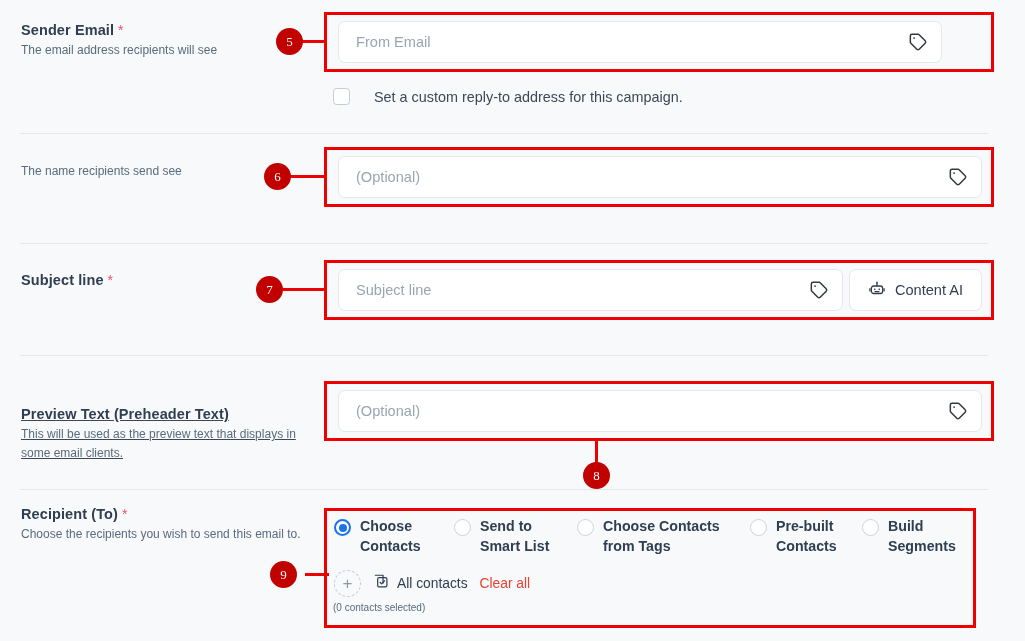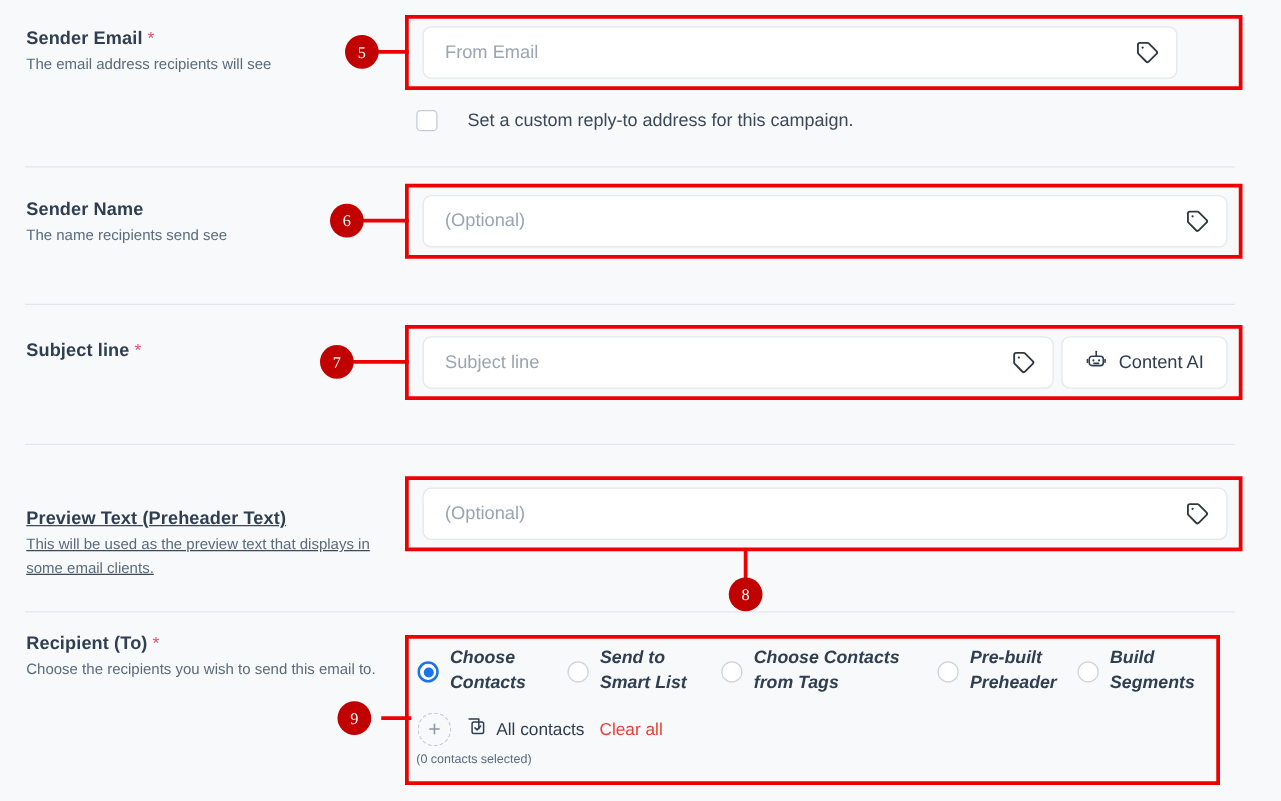--- a/index.html
+++ b/index.html
@@ -125,21 +125,21 @@
     background: #fff;
   }
   .cb-label { font-size: 14.4px; color: #3c4858; }
 
   
   .radio-list {
     position: absolute;
     display: flex;
     align-items: flex-start;
   }
-  .radio-item { display: flex; align-items: center; gap: 9px; font-style: italic; }
+  .radio-item { display: flex; align-items: flex-start; gap: 9px; }
   .radio {
     width: 17px;
     height: 17px;
     border-radius: 50%;
     border: 1.6px solid #cdd4dc;
     background: #fff;
     flex: 0 0 auto;
     margin-top: 2px;
     display: flex;
     align-items: center;
@@ -207,21 +207,20 @@
   <div class="badge" style="left:276px; top:28px;">5</div>
 
   <div class="cb-row" style="left:333px; top:88px;">
     <span class="cbox"></span>
     <span class="cb-label">Set a custom reply-to address for this campaign.</span>
   </div>
 
   <div class="divider" style="top:133px;"></div>
 
   <div class="label-col" style="top:159px;">
-    <div class="field-title"><span>Sender Name</span><span class="req"></span></div>
     <div class="field-desc">The name recipients send see</div>
   </div>
 
   <div class="input" style="left:338px; top:156px; width:644px; height:42px;">
     <span class="ph">(Optional)</span>
     <span class="tag-icon">
       <svg viewBox="0 0 24 24" width="20" height="20" fill="none" stroke="#33393f" stroke-width="1.8" stroke-linecap="round" stroke-linejoin="round">
         <path d="M20.6 13.4 13.4 20.6a2 2 0 0 1-2.8 0l-7.2-7.2A2 2 0 0 1 2.8 12V4.8A2 2 0 0 1 4.8 2.8H12a2 2 0 0 1 1.4.6l7.2 7.2a2 2 0 0 1 0 2.8z"></path>
         <circle cx="7.3" cy="7.3" r="1.1" fill="#33393f" stroke="none"></circle>
       </svg>
@@ -309,21 +308,21 @@
 Smart List</span>
     </div>
     <div class="radio-item" style="width:173px;">
       <span class="radio"></span>
       <span class="radio-label">Choose Contacts
 from Tags</span>
     </div>
     <div class="radio-item" style="width:112px;">
       <span class="radio"></span>
       <span class="radio-label">Pre-built
-Preheader</span>
+Contacts</span>
     </div>
     <div class="radio-item" style="width:110px;">
       <span class="radio"></span>
       <span class="radio-label">Build
 Segments</span>
     </div>
   </div>
 
   <div class="add-row" style="left:334px; top:570px;">
     <span class="plus-btn">

